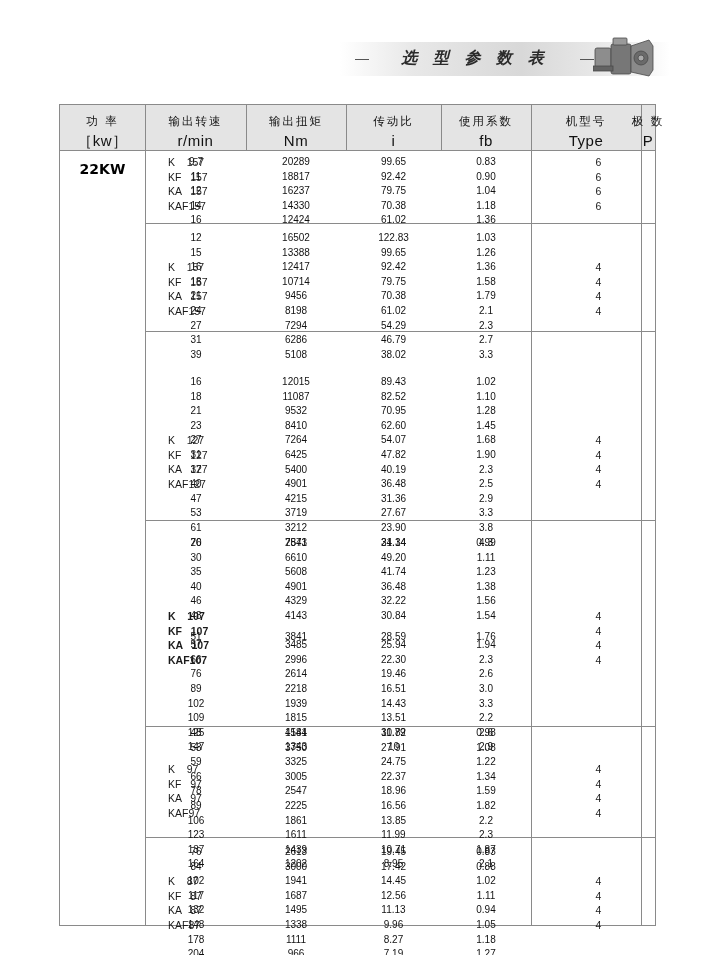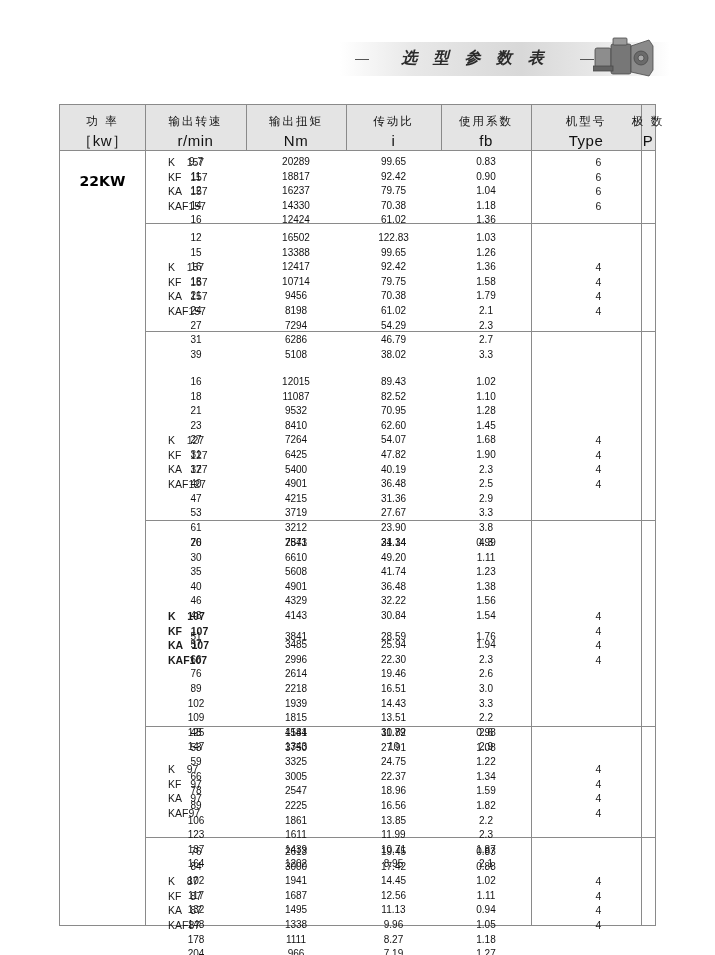--- a/index.html
+++ b/index.html
@@ -124,21 +124,21 @@
     height: 776px;
   }
   .kw-cell {
     position: absolute;
     left: 0;
     top: 0;
     width: 85px;
     text-align: center;
     font-size: 14px;
     font-weight: bold;
-    padding-top: 22px;
+    padding-top: 10px;
     font-family: "DejaVu Sans", sans-serif;
     color: #000;
   }
   .group {
     position: absolute;
     left: 86px;
     width: 510px;
     border-bottom: 1px solid #8a8a8a;
     box-sizing: border-box;
   }

